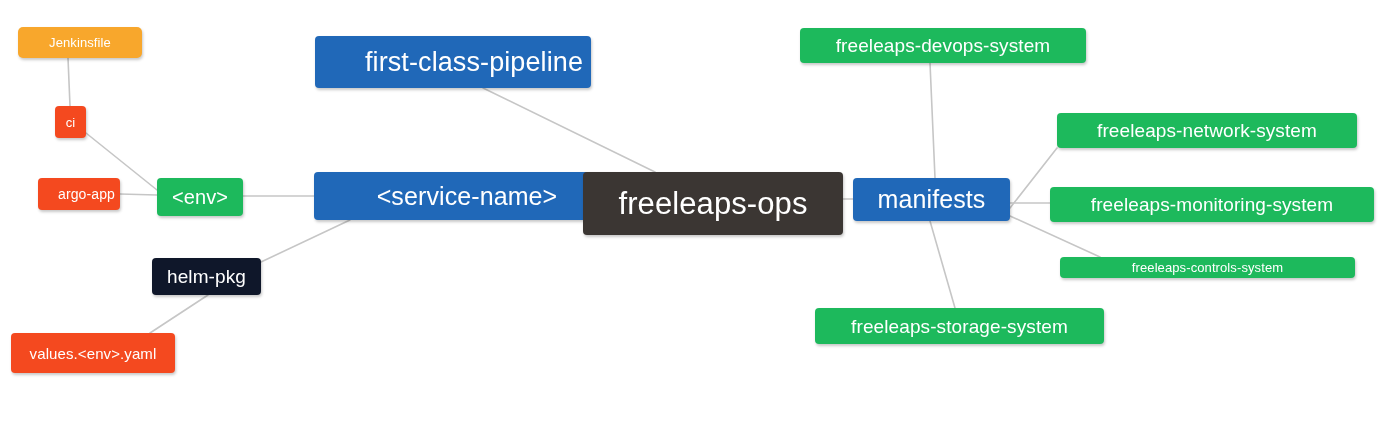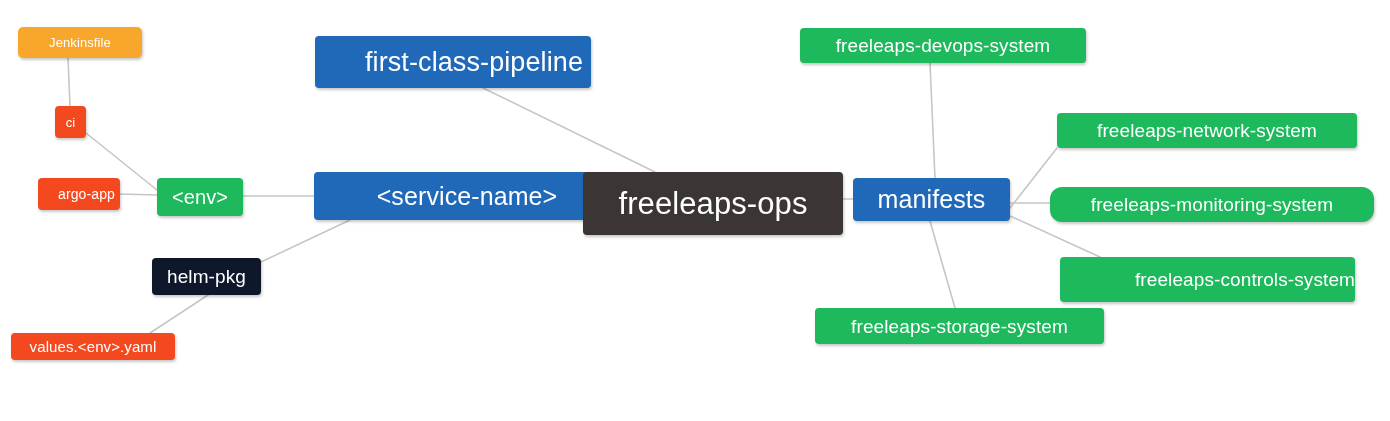--- a/index.html
+++ b/index.html
@@ -71,44 +71,44 @@
       </div>
       <div class="node" style="left: 38px; top: 178px; width: 82px; height: 32px; background: rgb(244, 73, 31); font-size: 14px; border-radius: 4px; padding-left: 15px;">
         <span class="node-label">argo-app</span>
       </div>
       <div class="node" style="left: 157px; top: 178px; width: 86px; height: 38px; background: rgb(29, 185, 92); font-size: 20px; border-radius: 4px;">
         <span class="node-label">&lt;env&gt;</span>
       </div>
       <div class="node" style="left: 152px; top: 258px; width: 109px; height: 37px; background: #0f172a; font-size: 19px; border-radius: 4px;">
         <span class="node-label">helm-pkg</span>
       </div>
-      <div class="node" style="left: 11px; top: 333px; width: 164px; height: 27px; background: rgb(244, 73, 31); font-size: 15px; border-radius: 4px;">
+      <div class="node" style="left: 11px; top: 333px; width: 164px; height: 40px; background: rgb(244, 73, 31); font-size: 15px; border-radius: 4px;">
         <span class="node-label">values.&lt;env&gt;.yaml</span>
       </div>
       <div class="node" style="left: 315px; top: 36px; width: 276px; height: 52px; background: rgb(32, 104, 184); font-size: 27px; border-radius: 4px; padding-left: 42px;">
         <span class="node-label">first-class-pipeline</span>
       </div>
       <div class="node" style="left: 314px; top: 172px; width: 306px; height: 48px; background: rgb(32, 104, 184); font-size: 25px; border-radius: 4px;">
         <span class="node-label">&lt;service-name&gt;</span>
       </div>
       <div class="node" style="left: 583px; top: 172px; width: 260px; height: 63px; background: rgb(59, 54, 51); font-size: 31px; border-radius: 4px; text-align: center;">
         <span class="node-label">freeleaps-ops</span>
       </div>
       <div class="node" style="left: 853px; top: 178px; width: 157px; height: 43px; background: rgb(32, 104, 184); font-size: 25px; border-radius: 4px;">
         <span class="node-label">manifests</span>
       </div>
       <div class="node" style="left: 800px; top: 28px; width: 286px; height: 35px; background: rgb(29, 185, 92); font-size: 19px; border-radius: 4px;">
         <span class="node-label">freeleaps-devops-system</span>
       </div>
       <div class="node" style="left: 1057px; top: 113px; width: 300px; height: 35px; background: rgb(29, 185, 92); font-size: 19px; border-radius: 4px;">
         <span class="node-label">freeleaps-network-system</span>
       </div>
-      <div class="node" style="left: 1050px; top: 187px; width: 324px; height: 35px; background: rgb(29, 185, 92); font-size: 19px; border-radius: 12px;">
+      <div class="node" style="left: 1050px; top: 187px; width: 324px; height: 35px; background: rgb(29, 185, 92); font-size: 19px; border-radius: 4px;">
         <span class="node-label">freeleaps-monitoring-system</span>
       </div>
-      <div class="node" style="left: 1060px; top: 257px; width: 295px; height: 45px; background: rgb(29, 185, 92); font-size: 19px; border-radius: 4px; justify-content: flex-end;">
+      <div class="node" style="left: 1060px; top: 257px; width: 295px; height: 21px; background: rgb(29, 185, 92); font-size: 13px; border-radius: 4px;">
         <span class="node-label">freeleaps-controls-system</span>
       </div>
       <div class="node" style="left: 815px; top: 308px; width: 289px; height: 36px; background: rgb(29, 185, 92); font-size: 19px; border-radius: 4px; justify-content: center;">
         <span class="node-label">freeleaps-storage-system</span>
       </div>
     </div>
 </div>
 
 </body></html>

